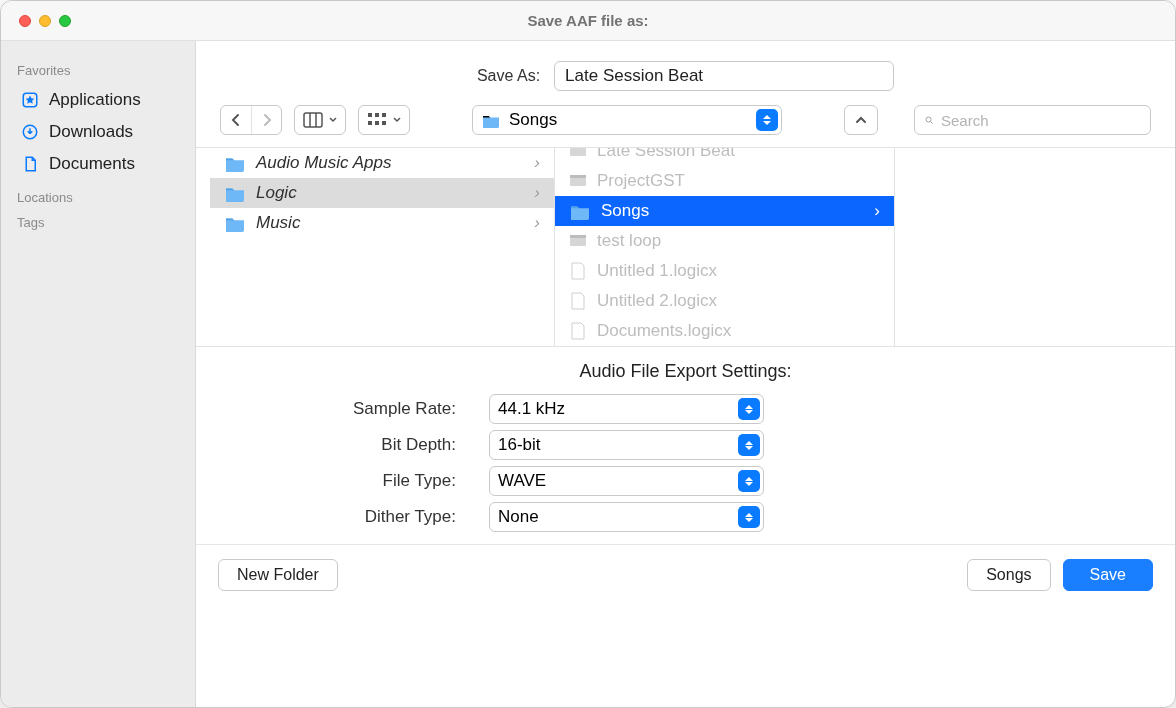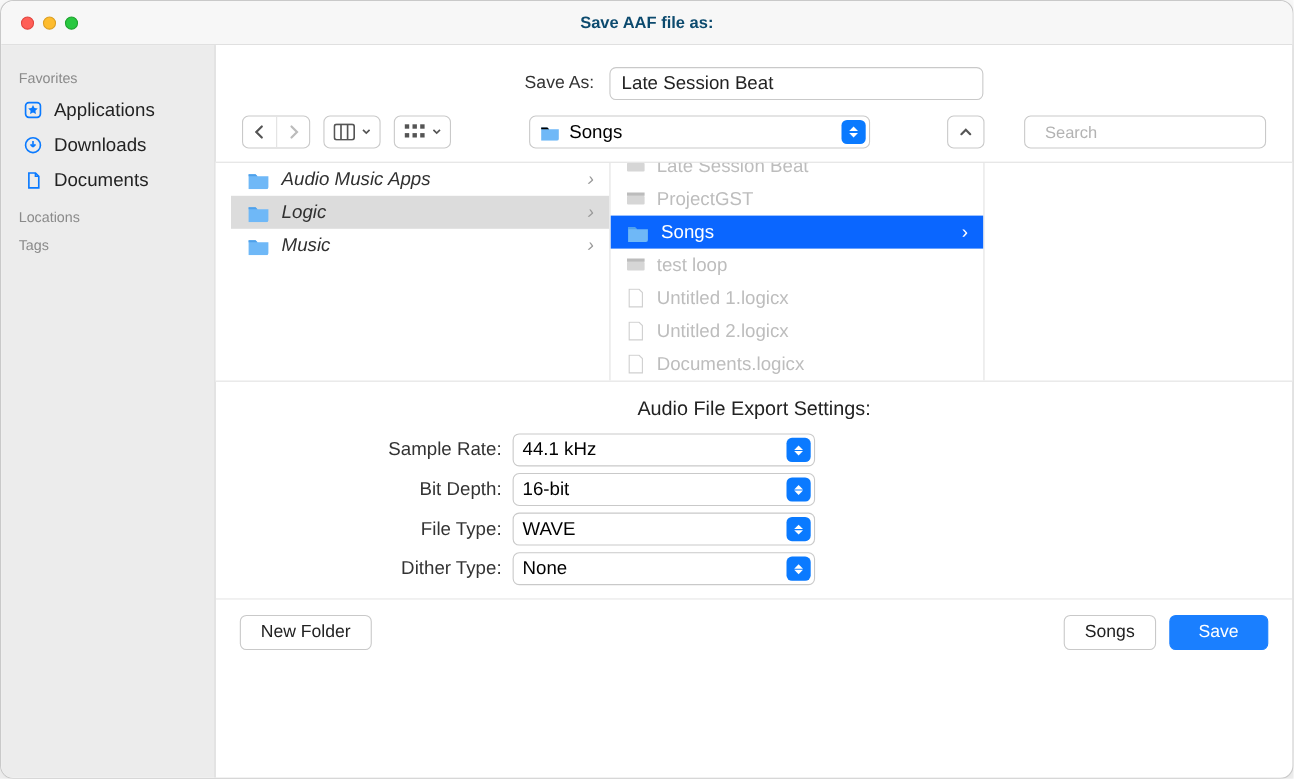--- a/index.html
+++ b/index.html
@@ -13,21 +13,21 @@
   .titlebar {
     height:40px; display:flex; align-items:center; justify-content:center;
     border-bottom:1px solid #e0e0e0; background:#f7f7f7;
     border-top-left-radius:12px; border-top-right-radius:12px;
   }
   .traffic-lights { position:absolute; left:18px; top:14px; display:flex; gap:8px; }
   .dot { width:12px; height:12px; border-radius:50%; }
   .dot.red { background:#ff5f57; border:1px solid #e24640;}
   .dot.yellow { background:#febc2e; border:1px solid #dca024;}
   .dot.green { background:#28c840; border:1px solid #1fa32f;}
-  .title { font-size:15px; font-weight:600; color:#0c4a6e; }
+  .title { font-size:15px; font-weight:600; color:#737373; }
 
   .body { display:flex; height:calc(100% - 40px); }
 
   .sidebar {
     width:195px; background:#ececec; border-right:1px solid #d9d9d9;
     padding:12px 10px;
     font-size:15px; color:#434343;
   }
   .sidebar .section-label { color:#8a8a8a; font-size:13px; margin:10px 6px 6px; }
   .side-item { display:flex; align-items:center; gap:10px; padding:6px 10px; border-radius:6px; color:#222;}
@@ -60,21 +60,21 @@
   .tb-btn { padding:0 8px; gap:6px; }
   .popup {
     width:310px; padding:0 8px 0 8px; position:relative; gap:8px;
   }
   .popup .folder-mini { width:20px; height:16px; }
   .popup .caret-box {
     position:absolute; right:3px; top:3px; bottom:3px; width:22px;
     background:#0a7aff; border-radius:5px; display:flex; flex-direction:column; align-items:center; justify-content:center;
   }
   .collapse-btn { width:34px; justify-content:center; }
-  .search { width:220px; padding:0 10px; gap:8px; color:#9a9a9a;margin-left:24px;}
+  .search { width:237px; padding:0 10px; gap:8px; color:#9a9a9a;margin-left:24px;}
   .search input { border:none; outline:none; font-size:15px; color:#333; flex:1; background:transparent;}
   .search input::placeholder { color:#b3b3b3; }
 
   .columns {
     flex:1; display:flex; border-top:1px solid #e2e2e2; border-bottom:1px solid #e2e2e2;
     background:#fff; overflow:hidden;
   }
   .col { flex:0 0 358px; border-right:1px solid #e2e2e2; overflow:hidden; }
   .col:last-child { border-right:none; flex:1;}
   .row {
@@ -89,21 +89,21 @@
   .row.sel-blue .chev { color:#fff; }
   .folder-icon { width:22px; height:18px; }
   .doc-icon { width:18px; height:20px; display:flex; align-items:center; justify-content:center;}
 
   .export-panel { padding:14px 0 6px; }
   .export-title { text-align:center; font-size:18px; color:#222; margin-bottom:12px; }
   .export-row { display:flex; align-items:center; gap:10px; margin:6px 0;}
   .export-row .lbl { width:260px; text-align:right; font-size:17px; color:#333;}
   .select {
     width:275px; height:30px; border:1px solid #c9c9c9; border-radius:6px; background:#fff;
-    display:flex; align-items:center; padding:0 8px; font-size:17px; position:relative;
+    display:flex; align-items:center; padding:0 8px; font-size:17px; position:relative;margin-left:23px;
   }
   .select .caret-box { position:absolute; right:3px; top:3px; bottom:3px; width:22px;
     background:#0a7aff; border-radius:5px; display:flex; flex-direction:column; align-items:center; justify-content:center; gap:1px;}
 
   .footer {
     display:flex; align-items:center; padding:14px 22px 22px; gap:12px; border-top:1px solid #e6e6e6;
   }
   .btn {
     height:32px; border:1px solid #c9c9c9; border-radius:6px; background:#fff;
     padding:0 18px; font-size:16px; color:#222; display:flex; align-items:center;

